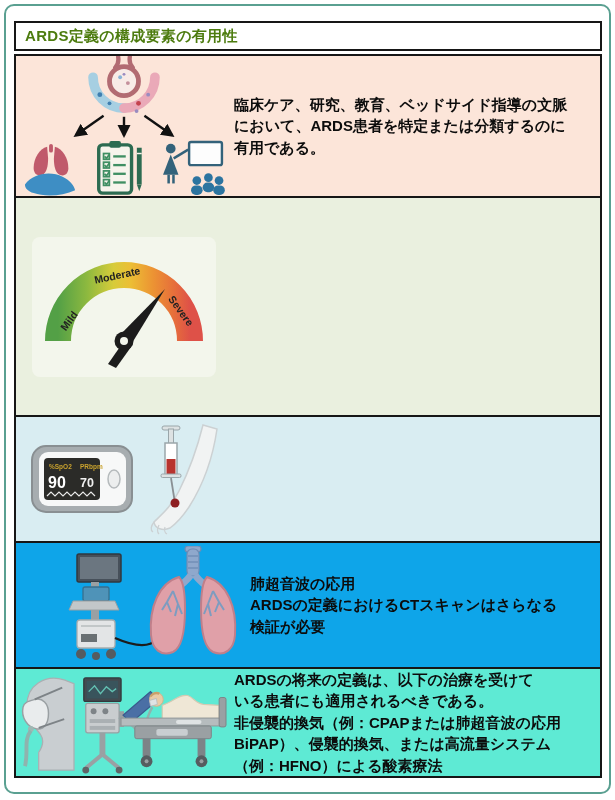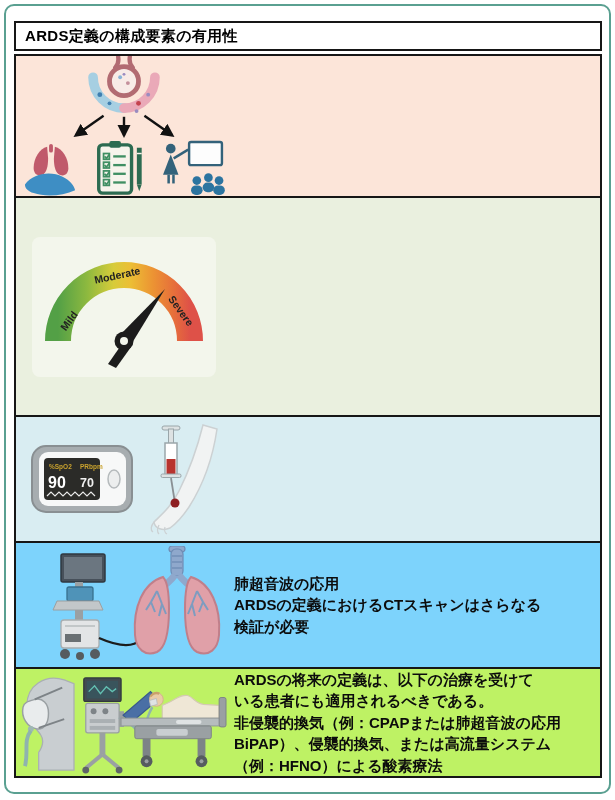--- a/index.html
+++ b/index.html
@@ -6,21 +6,21 @@
   body{
     width:615px;height:800px;position:relative;background:#ffffff;
     font-family:"Liberation Sans","DejaVu Sans",sans-serif;
     -webkit-font-smoothing:antialiased;
   }
   .frame{position:absolute;left:4px;top:4px;right:4px;bottom:6px;border:2px solid #5aa091;border-radius:10px;}
   .content{position:absolute;left:14px;top:21px;width:588px;}
   .title-box{
     border:2px solid #161616;background:#ffffff;height:26px;
     display:flex;align-items:center;padding:0 9px;
-    font-size:15px;font-weight:bold;color:#000000;letter-spacing:.3px;
+    font-size:15px;font-weight:bold;color:#4d7c0f;letter-spacing:.3px;
   }
   .stack{border:2px solid #161616;margin-top:3px;}
   .section{display:flex;}
   .section + .section{border-top:2px solid #161616;}
   .s1{height:140px}.s2{height:217px}.s3{height:124px}.s4{height:124px}.s5{height:107px}
   .icon-col{flex:0 0 216px;display:flex;align-items:center;justify-content:center;overflow:hidden;}
   .icon-stack{display:flex;flex-direction:column;align-items:center;}
   .icon-row{display:flex;align-items:flex-end;gap:9px;}
   .text-col{flex:1;display:flex;align-items:center;padding:4px 10px 4px 2px;}
   .txt{font-size:15px;font-weight:bold;line-height:1.44;color:#0c0c0c;white-space:pre-line;}
@@ -111,20 +111,25 @@
               <circle cx="40" cy="42" r="4.5" fill="#2c74a0"></circle>
                 <rect x="34" y="47" width="12" height="10" rx="5" fill="#2c74a0"></rect>
               <circle cx="52" cy="39" r="4.5" fill="#2c74a0"></circle>
                 <rect x="46" y="44" width="12" height="10" rx="5" fill="#2c74a0"></rect>
               <circle cx="63" cy="42" r="4.5" fill="#2c74a0"></circle>
                 <rect x="57" y="47" width="12" height="10" rx="5" fill="#2c74a0"></rect>
             </svg>
           </div>
         </div>
       </div>
+      <div class="text-col">
+        <div class="txt">臨床ケア、研究、教育、ベッドサイド指導の文脈
+において、ARDS患者を特定または分類するのに
+有用である。</div>
+      </div>
     </div>
 
     <div class="section s2" style="background-color: rgb(234, 240, 223);">
       <div class="icon-col">
         <svg width="184" height="140" viewBox="0 0 184 140">
           <defs>
             <linearGradient id="gaugeGrad" gradientUnits="userSpaceOnUse" x1="26" y1="104" x2="158" y2="104">
               <stop offset="0" stop-color="#53a046"></stop>
               <stop offset="0.22" stop-color="#8db93f"></stop>
               <stop offset="0.42" stop-color="#d7cc3a"></stop>
@@ -169,21 +174,21 @@
             <rect x="24" y="20" width="12" height="32" fill="#ffffff" stroke="#9aa6aa" stroke-width="1.5"></rect>
             <rect x="25.5" y="36" width="9" height="15" fill="#b8332e"></rect>
             <rect x="20" y="51" width="20" height="3.5" rx="1.5" fill="#dde2e3" stroke="#9aa6aa" stroke-width="1"></rect>
             <line x1="30" y1="55" x2="33.5" y2="77" stroke="#8a9094" stroke-width="1.8"></line>
             <circle cx="34" cy="80" r="4.5" fill="#8e1f22"></circle>
           </svg>
         </div>
       </div>
     </div>
 
-    <div class="section s4" style="background-color: #7dd3fc;">
+    <div class="section s4" style="background-color: #0ea5e9; padding-left: 16px;">
       <div class="icon-col">
         <svg width="210" height="118" viewBox="0 0 210 118">
           <g>
             <rect x="42" y="8" width="44" height="28" rx="2" fill="#47505a" stroke="#303840" stroke-width="1.5"></rect>
             <rect x="45" y="11" width="38" height="22" fill="#6b7680"></rect>
             <rect x="56" y="36" width="8" height="5" fill="#9aa0a3"></rect>
             <rect x="48" y="41" width="26" height="14" rx="2" fill="#4f93b8" stroke="#38708f" stroke-width="1.3"></rect>
             <polygon points="38,55 80,55 84,64 34,64" fill="#c2c7c9" stroke="#9aa0a2" stroke-width="1"></polygon>
             <rect x="56" y="64" width="8" height="10" fill="#9aa0a3"></rect>
             <rect x="42" y="74" width="38" height="28" rx="3" fill="#e3e5e6" stroke="#a8adaf" stroke-width="1.3"></rect>
@@ -211,21 +216,21 @@
           </g>
         </svg>
       </div>
       <div class="text-col">
         <div class="txt">肺超音波の応用
 ARDSの定義におけるCTスキャンはさらなる
 検証が必要</div>
       </div>
     </div>
 
-    <div class="section s5" style="background-color: #bef264;">
+    <div class="section s5" style="background-color: #5eead4;">
       <div class="icon-col">
         <svg width="215" height="102" viewBox="0 0 215 104">
           <g>
             <path d="M46,8 C26,2 8,14 8,34 C8,50 18,58 22,64 C26,70 24,76 20,82 L20,100 L56,100 L56,12 Z" fill="#c9ced1" stroke="#aab0b3" stroke-width="1.3"></path>
             <path d="M4,36 C2,46 8,56 18,58 C26,59 30,52 30,42 C30,32 24,26 16,28 C9,30 5,31 4,36 Z" fill="#e9eced" stroke="#9aa0a3" stroke-width="1.5"></path>
             <line x1="16" y1="28" x2="44" y2="16" stroke="#7d8387" stroke-width="2"></line>
             <line x1="20" y1="57" x2="46" y2="48" stroke="#7d8387" stroke-width="2"></line>
             <circle cx="12" cy="58" r="3" fill="#9fb8b4"></circle>
             <path d="M12,60 C4,70 10,82 6,96" fill="none" stroke="#8fb3ae" stroke-width="4"></path>
           </g>

